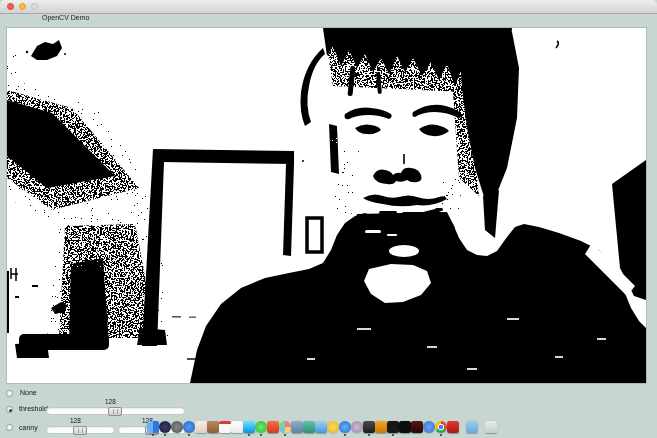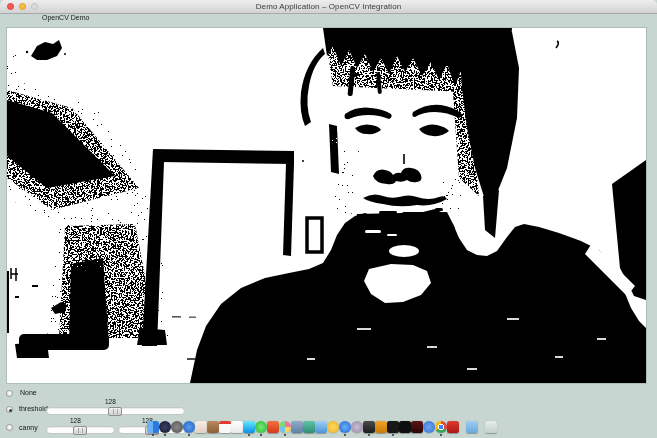--- a/index.html
+++ b/index.html
@@ -77,21 +77,20 @@
     border-radius:50%;background:#2e2e2e;
   }
 </style>
 </head>
 <body>
 
 <div class="titlebar">
   <span class="tl close"></span>
   <span class="tl min"></span>
   <span class="tl zoomb"></span>
-  <div class="title">Demo Application – OpenCV Integration</div>
 </div>
 
 <div class="menubar">
   <span class="menu-item">OpenCV Demo</span>
 </div>
 
 <div class="preview">
 <svg width="639" height="355" viewBox="0 0 639 355" xmlns="http://www.w3.org/2000/svg">
   <defs>
     <filter id="sp25" x="-5%" y="-5%" width="110%" height="110%">

